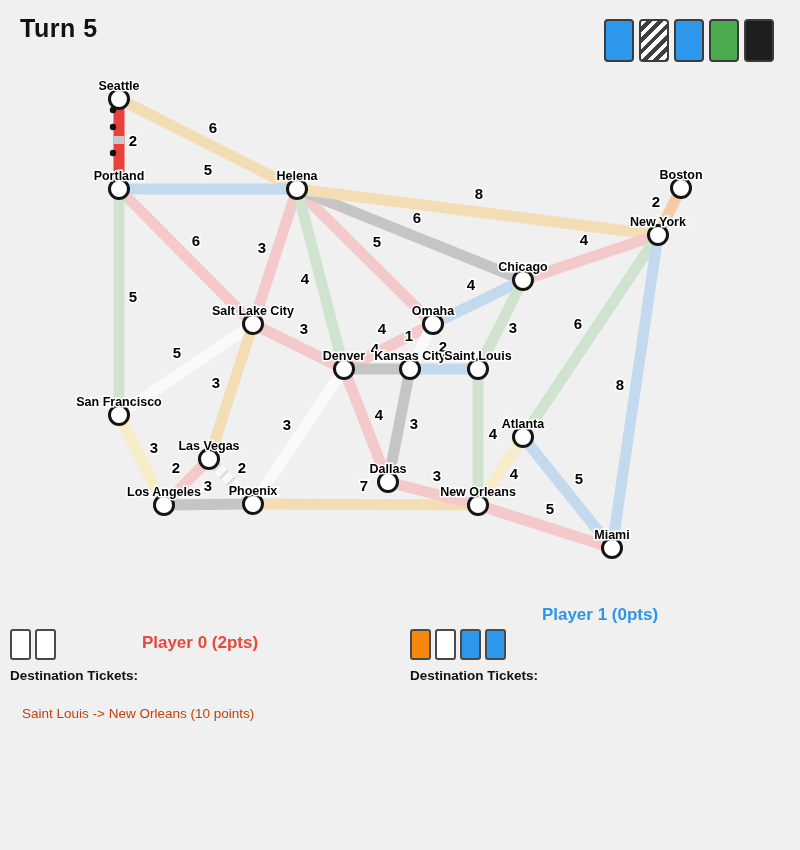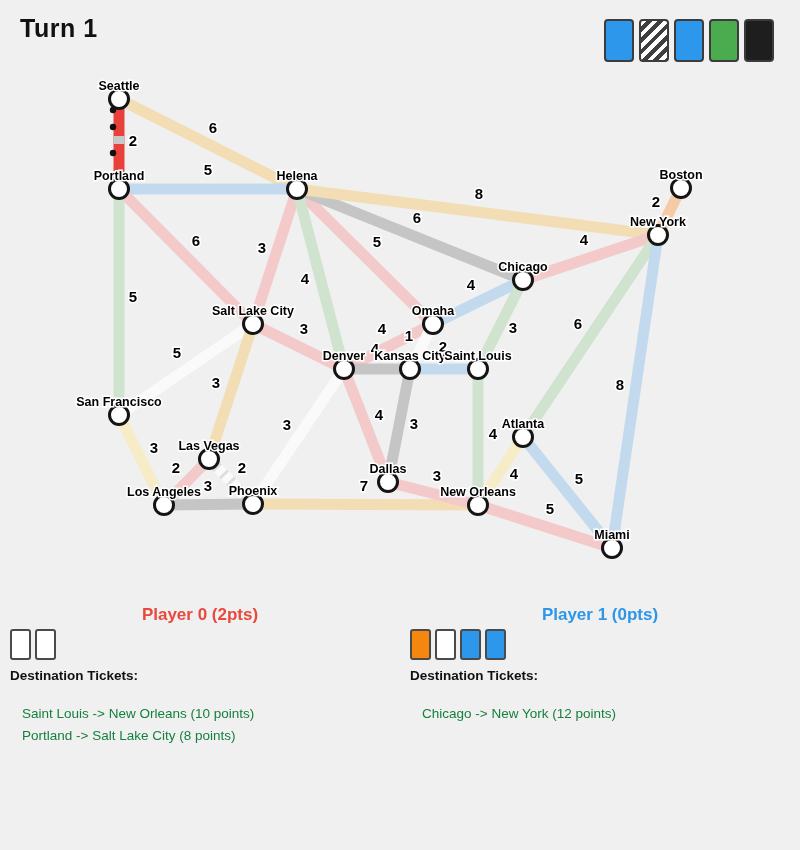--- a/index.html
+++ b/index.html
@@ -9,27 +9,27 @@
   .face-up{position:absolute;left:604px;top:19px;display:flex;gap:5px}
   .fcard{width:30px;height:43px;border:2px solid #3C3C3C;border-radius:4px}
   .wild-dark{background:repeating-linear-gradient(135deg,#ffffff 0 4px,#3F3F3F 4px 8px)}
   .wild-light{background:repeating-linear-gradient(135deg,#ffffff 0 4px,#C9C9C9 4px 8px)}
   #map-svg{position:absolute;left:0;top:0}
   .player-panel{position:absolute;top:598px;width:400px;height:252px}
   .panel-title{position:absolute;top:7px;left:0;width:100%;text-align:center;font-size:17px;font-weight:bold}
   .hand-cards{position:absolute;top:31px;left:10px;display:flex;gap:4px}
   .hcard{width:21px;height:31px;border:2px solid #4A4A4A;border-radius:3px;background:#fff}
   .tickets-header{position:absolute;top:70px;left:10px;font-size:13.5px;font-weight:bold;color:#111}
-  .tickets-list{position:absolute;top:108px;left:22px;list-style:none;font-size:13.5px;color:#15803d}
+  .tickets-list{position:absolute;top:108px;left:22px;list-style:none;font-size:13.5px;color:#c2410c}
   .tickets-list li{margin-bottom:7px;white-space:nowrap}
 </style>
 </head>
 <body>
 
-<div class="turn-title">Turn 1</div>
+<div class="turn-title">Turn 5</div>
 
 <div class="face-up">
     <div class="fcard" style="background: rgb(45, 151, 236);"></div>
     <div class="fcard wild-dark"></div>
     <div class="fcard" style="background: rgb(45, 151, 236);"></div>
     <div class="fcard" style="background: rgb(75, 172, 79);"></div>
     <div class="fcard" style="background: rgb(30, 30, 30);"></div>
   </div>
 
 <svg id="map-svg" width="800" height="592" viewBox="0 0 800 592">
@@ -156,37 +156,35 @@
       <text x="164" y="496" text-anchor="middle" font-size="12.5" font-weight="bold" fill="#000" stroke="#FFFFFF" stroke-width="3" paint-order="stroke">Los Angeles</text>
       <text x="253" y="495" text-anchor="middle" font-size="12.5" font-weight="bold" fill="#000" stroke="#FFFFFF" stroke-width="3" paint-order="stroke">Phoenix</text>
       <text x="388" y="473" text-anchor="middle" font-size="12.5" font-weight="bold" fill="#000" stroke="#FFFFFF" stroke-width="3" paint-order="stroke">Dallas</text>
       <text x="523" y="428" text-anchor="middle" font-size="12.5" font-weight="bold" fill="#000" stroke="#FFFFFF" stroke-width="3" paint-order="stroke">Atlanta</text>
       <text x="478" y="496" text-anchor="middle" font-size="12.5" font-weight="bold" fill="#000" stroke="#FFFFFF" stroke-width="3" paint-order="stroke">New Orleans</text>
       <text x="612" y="539" text-anchor="middle" font-size="12.5" font-weight="bold" fill="#000" stroke="#FFFFFF" stroke-width="3" paint-order="stroke">Miami</text>
     </g>
   </svg>
 
 <div class="player-panel" style="left:0">
-  <div class="panel-title" style="color: rgb(232, 73, 60);">Player 0 (2pts)</div>
+  <div class="panel-title" style="color: rgb(232, 73, 60); margin-top: 28px;">Player 0 (2pts)</div>
   <div class="hand-cards">
       <div class="hcard" style="background: rgb(255, 255, 255);"></div>
       <div class="hcard wild-light"></div>
     </div>
   <div class="tickets-header">Destination Tickets:</div>
   <ul class="tickets-list">
       <li>Saint Louis -&gt; New Orleans (10 points)</li>
-      <li>Portland -&gt; Salt Lake City (8 points)</li>
     </ul>
 </div>
 
 <div class="player-panel" style="left:400px">
   <div class="panel-title" style="color: rgb(46, 150, 232);">Player 1 (0pts)</div>
   <div class="hand-cards">
       <div class="hcard" style="background: rgb(245, 134, 14);"></div>
       <div class="hcard wild-light"></div>
       <div class="hcard" style="background: rgb(45, 151, 236);"></div>
       <div class="hcard" style="background: rgb(45, 151, 236);"></div>
     </div>
   <div class="tickets-header">Destination Tickets:</div>
   <ul class="tickets-list">
-      <li>Chicago -&gt; New York (12 points)</li>
     </ul>
 </div>
 
 </body></html>

